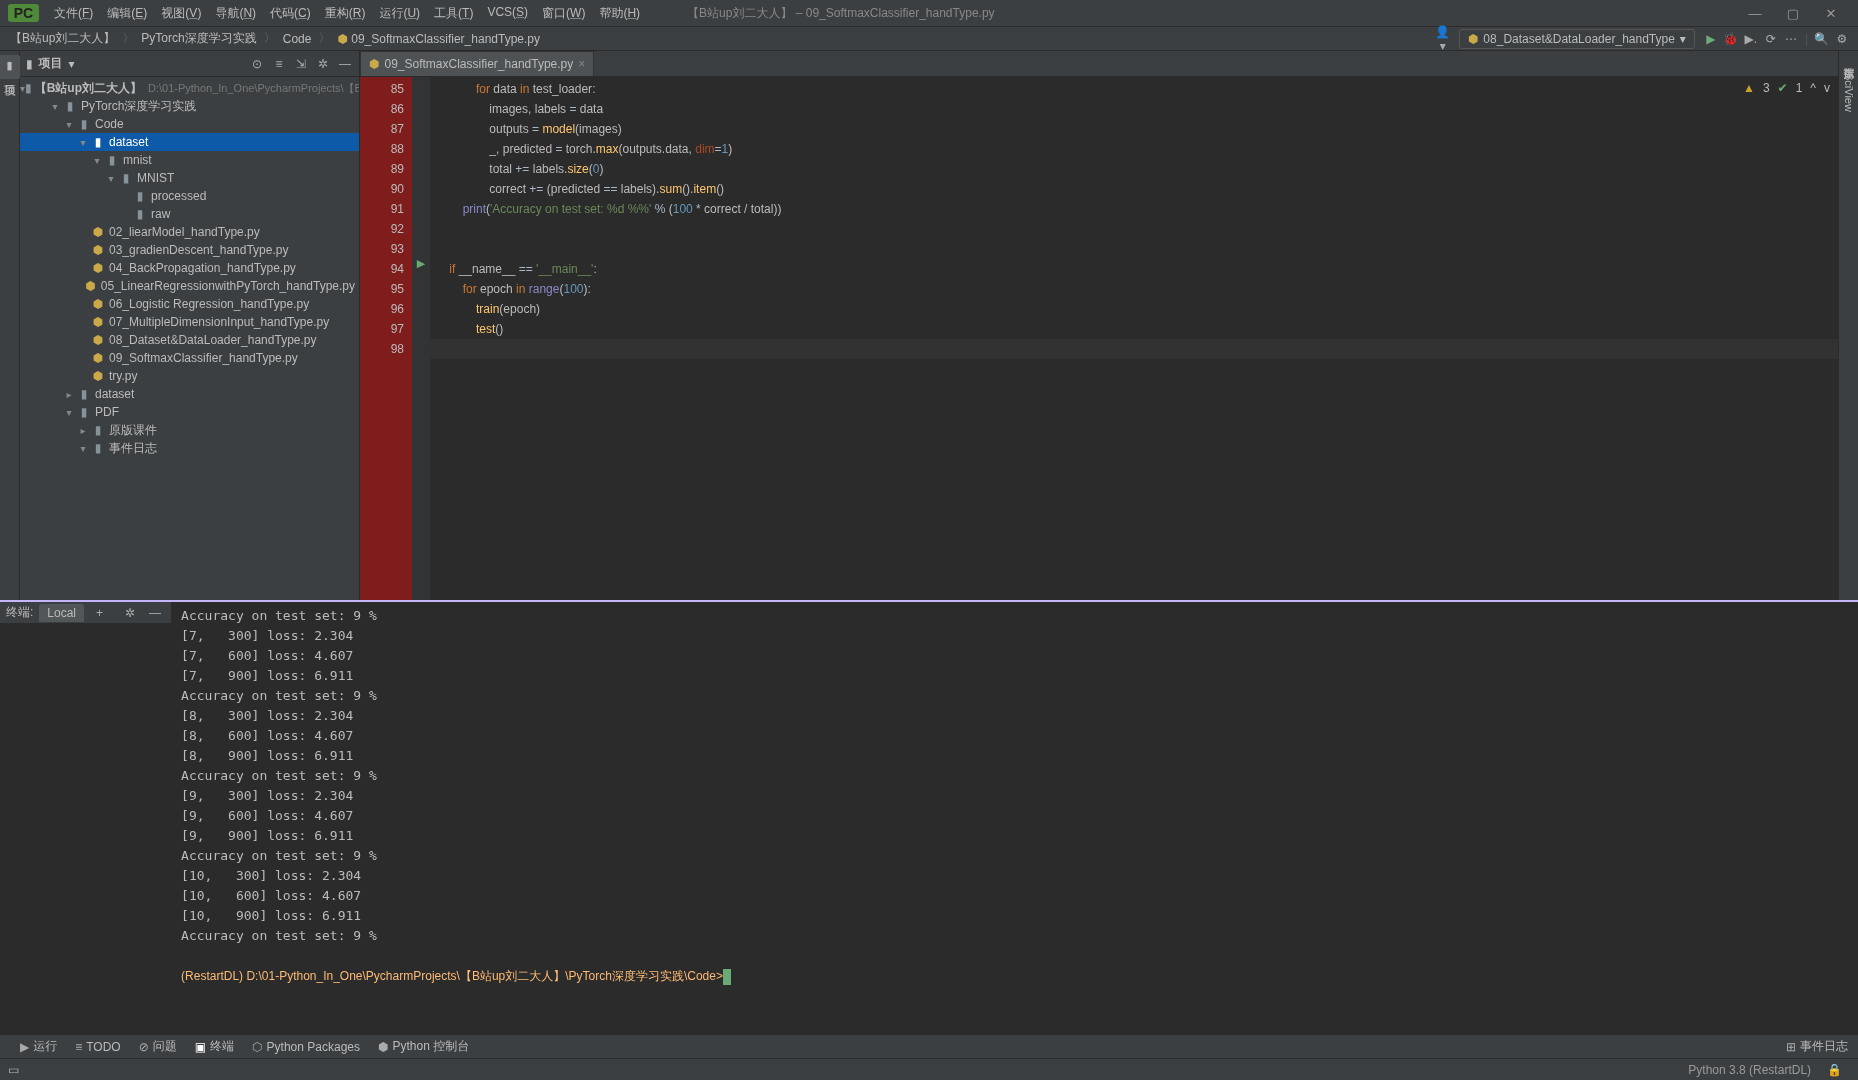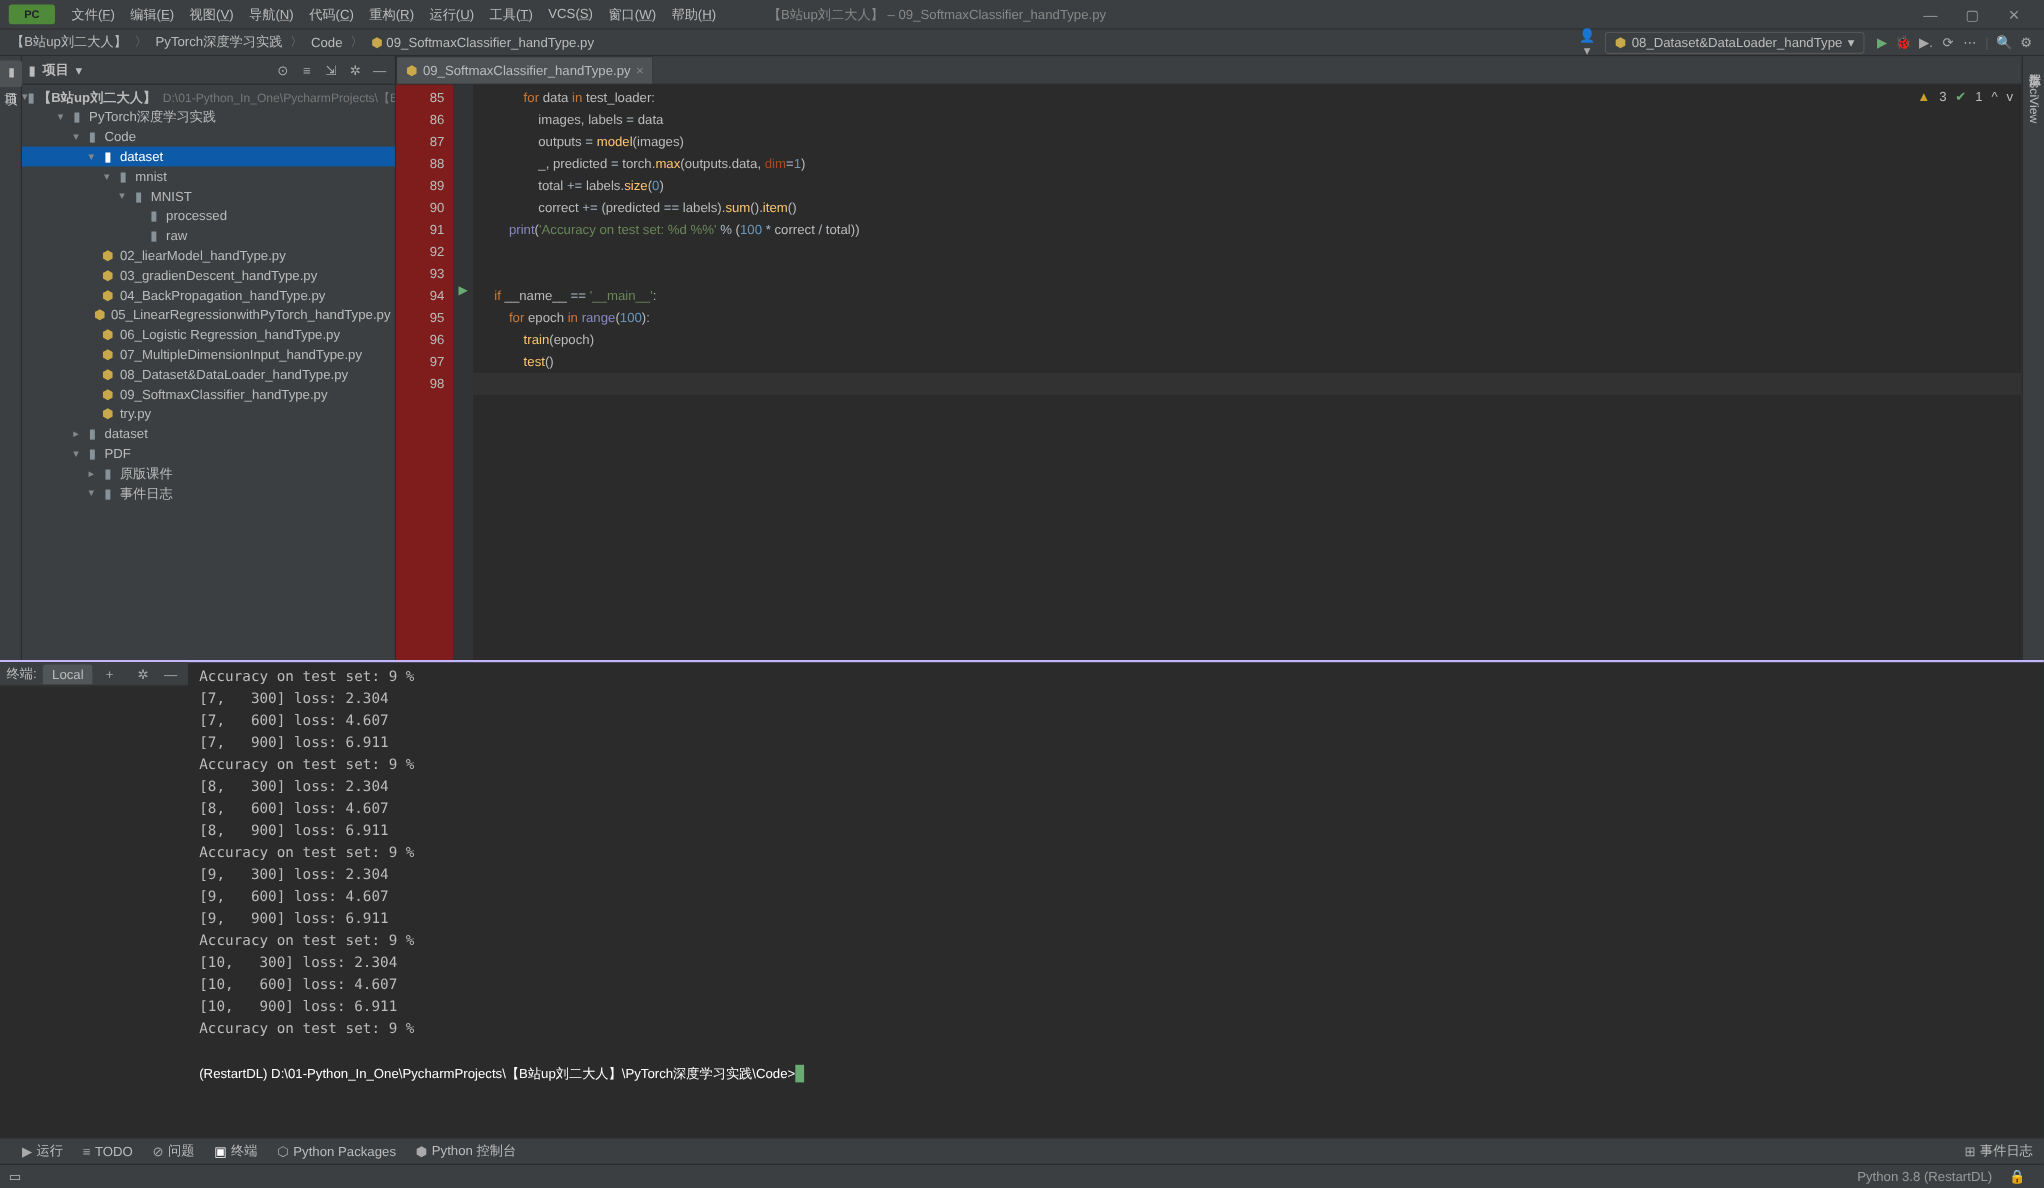--- a/index.html
+++ b/index.html
@@ -1,18 +1,18 @@
 <!DOCTYPE html>
 <html><head>
 <meta charset="utf-8">
 <style>
 *{margin:0;padding:0;box-sizing:border-box;font-family:"Microsoft YaHei",Arial,sans-serif;font-size:12px;color:#bbb;user-select:none}
 body{background:#3c3f41;width:1858px;height:1080px;overflow:hidden;display:flex;flex-direction:column}
 .menubar{height:27px;background:#3c3f41;display:flex;align-items:center;padding:0 8px;border-bottom:1px solid #2b2b2b}
-.menubar .logo{width:42px;height:18px;background:#4e8a3a;border-radius:3px;display:flex;align-items:center;justify-content:center;font-size:10px;font-weight:bold;color:#222;margin-right:8px}
+.menubar .logo{width:31px;height:18px;background:#4e8a3a;border-radius:3px;display:flex;align-items:center;justify-content:center;font-size:14px;font-weight:bold;color:#222;margin-right:8px}
 .menubar .menu-item{padding:0 7px;cursor:pointer}
 .menubar .title{margin-left:40px;color:#888}
 .menubar .spacer{flex:1}
 .menubar .wicon{width:38px;text-align:center;cursor:pointer;font-size:13px;color:#999}
 .navbar{height:24px;background:#3c3f41;display:flex;align-items:center;border-bottom:1px solid #2b2b2b;padding:0 6px}
 .navbar .crumb{padding:0 4px;cursor:pointer}
 .navbar .sep{color:#777;padding:0 3px}
 .navbar .spacer{flex:1}
 .navbar .tb-icon{width:20px;text-align:center;cursor:pointer;color:#aaa;font-size:12px}
 .navbar .runcfg{background:#3c3f41;border:1px solid #555;border-radius:3px;padding:2px 8px;margin:0 6px;display:flex;align-items:center;gap:5px;cursor:pointer}
@@ -63,21 +63,21 @@
 .editor-status .warn{color:#c9a227}
 .editor-status .ok{color:#6aab73}
 .terminal-panel{height:434px;background:#2b2b2b;border-top:2px solid #c4b5fd;display:flex;flex-direction:row}
 .terminal-tabs{height:22px;background:#3c3f41;display:flex;align-items:center;padding:0 6px;gap:6px;border-bottom:1px solid #2b2b2b}
 .terminal-tabs .ttab{padding:2px 8px;cursor:pointer}
 .terminal-tabs .ttab.active{background:#515658;border-radius:3px 3px 0 0}
 .terminal-tabs .plus{cursor:pointer;color:#aaa;padding:0 6px}
 .terminal-tabs .spacer{flex:1}
 .terminal-tabs .ticon{cursor:pointer;color:#aaa;padding:0 4px}
 .terminal-body{flex:1;padding:4px 10px;font-family:Consolas,monospace;font-size:13px;line-height:20px;color:#bbb;white-space:pre;overflow:hidden}
-.terminal-body .prompt{color:#ffffff}
+.terminal-body .prompt{color:#fdba74}
 .terminal-body .cursor{display:inline-block;width:8px;height:16px;background:#6aab73;vertical-align:middle}
 .bottom-bar{height:24px;background:#3c3f41;border-top:1px solid #2b2b2b;display:flex;align-items:center;padding:0 6px;gap:10px}
 .bottom-bar .btn{display:flex;align-items:center;gap:4px;cursor:pointer;color:#aaa;padding:0 4px}
 .bottom-bar .btn.active{color:#fff}
 .bottom-bar .spacer{flex:1}
 .statusbar{height:22px;background:#3c3f41;border-top:1px solid #2b2b2b;display:flex;align-items:center;padding:0 8px}
 .statusbar .spacer{flex:1}
 .statusbar .item{padding:0 8px;color:#999;cursor:pointer}
 .side-left-labels{width:20px;background:#3c3f41;border-right:1px solid #2b2b2b;display:flex;flex-direction:column;justify-content:flex-end;padding-bottom:4px}
 u{text-decoration:underline;text-decoration-color:#888}

